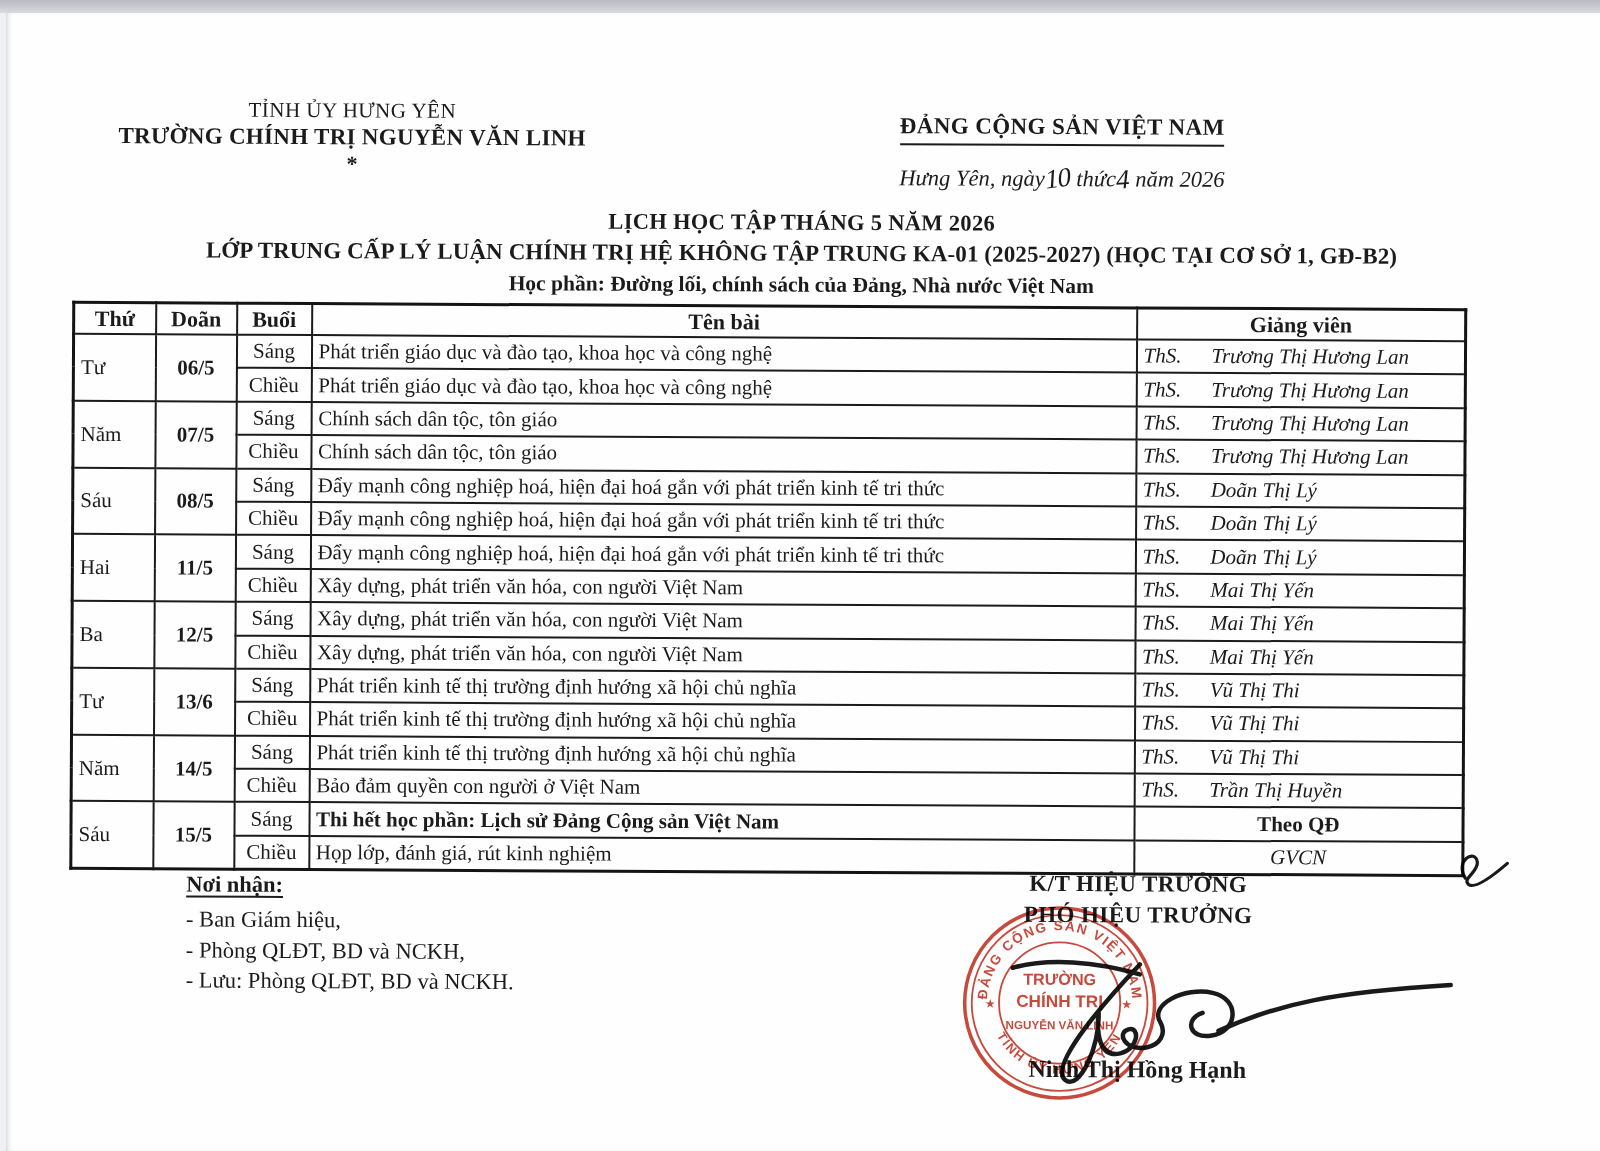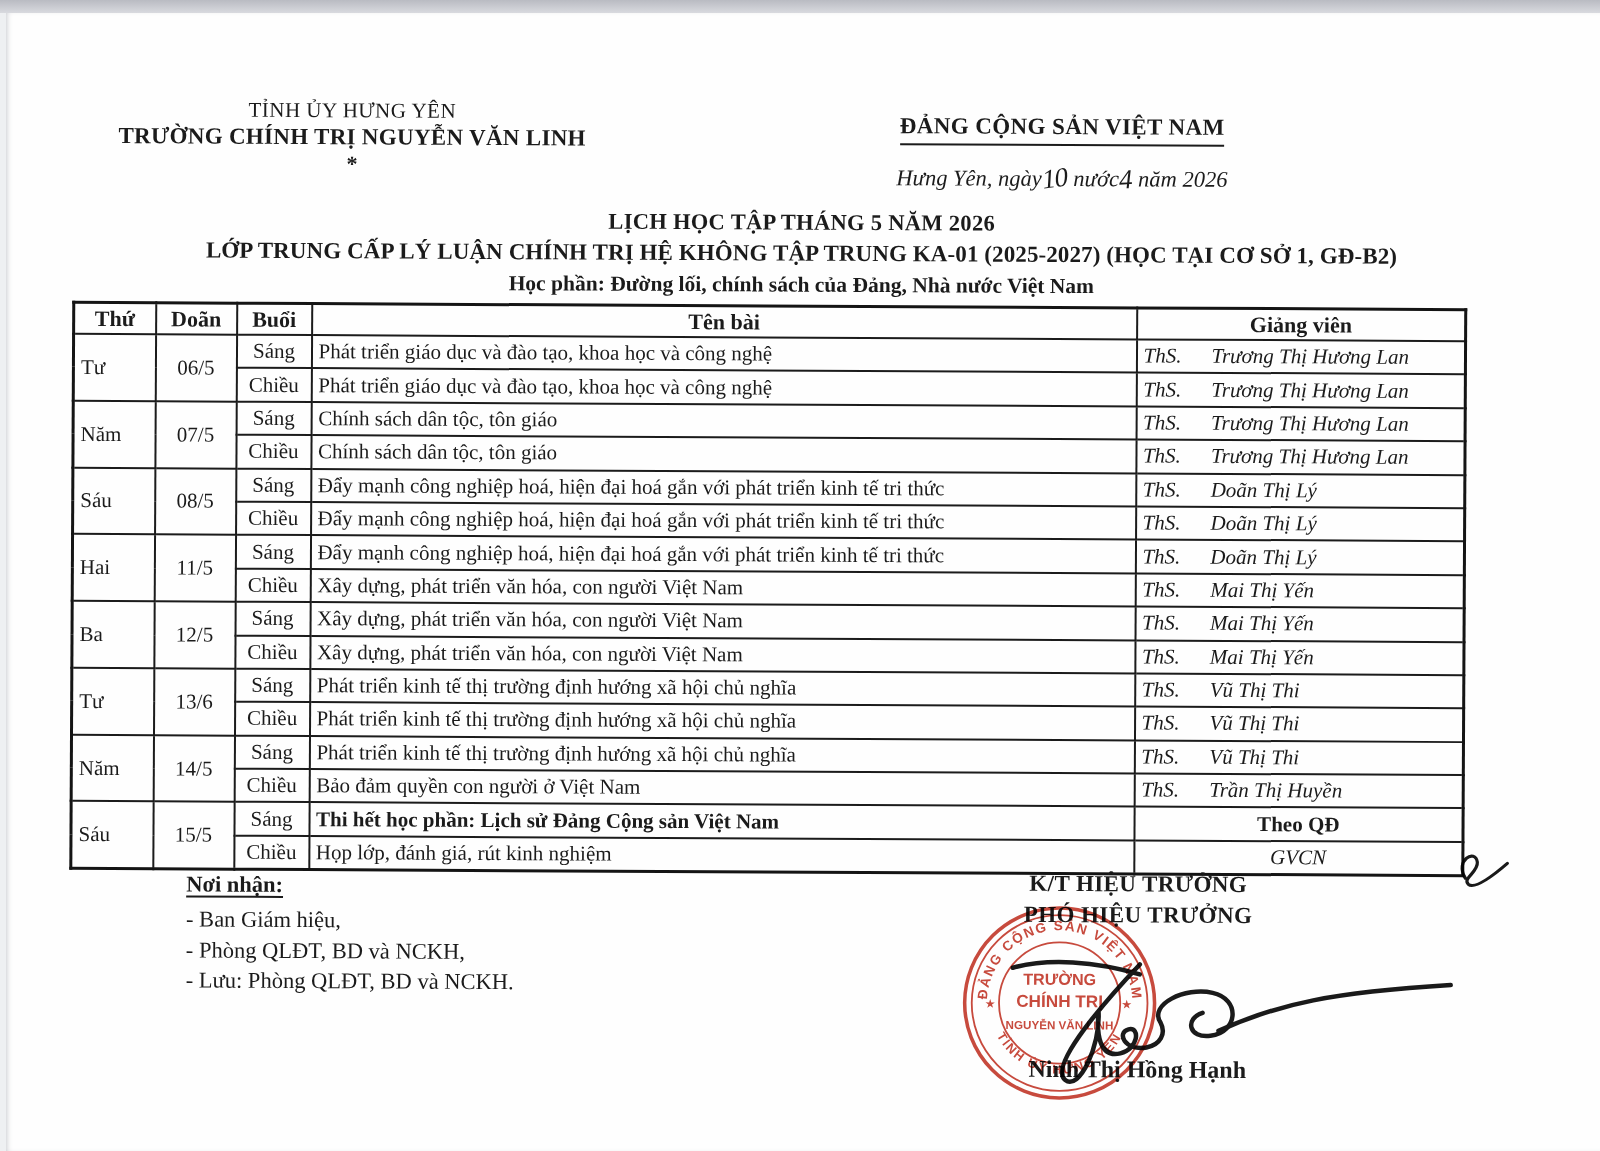--- a/index.html
+++ b/index.html
@@ -37,21 +37,21 @@
   .doc-course{font-size:21.5px;font-weight:bold;margin-top:6px;}
 
   
   .sched{position:absolute;left:66px;top:290px;width:1392px;border-collapse:collapse;
     table-layout:fixed;border:3px solid #141414;}
   .sched td,.sched th{border:2px solid #1b1b1b;padding:0 6px;vertical-align:middle;
     font-size:21px;overflow:hidden;white-space:nowrap;}
   .sched th{height:29px;font-size:22px;font-weight:bold;text-align:center;padding:0 2px;}
   .sched td{height:31.4px;}
   .c-thu{}
-  .c-ngay{text-align:center;font-weight:normal;}
+  .c-ngay{text-align:center;font-weight:bold;}
   .c-buoi{text-align:center;margin-left:42px;}
   .c-ten{text-align:left;padding-left:9px;}
   .c-ten.b{font-weight:bold;}
   .c-gv{font-style:italic;padding-left:12px;}
   .gv-name{margin-left:30px;}
   .gv-center{display:block;text-align:center;font-style:normal;}
   .gv-center.bold{font-weight:bold;}
   .gv-center.italic{font-style:italic;}
 
   
@@ -80,21 +80,21 @@
     <div class="org-block">
       <div class="org-top">TỈNH ỦY HƯNG YÊN</div>
       <div class="org-name">TRƯỜNG CHÍNH TRỊ NGUYỄN VĂN LINH</div>
       <div class="org-star">*</div>
     </div>
 
     <div class="party-block">
       <span class="party-line">ĐẢNG CỘNG SẢN VIỆT NAM</span>
       <div class="date-line">
         <span>Hưng Yên, ngày</span><span class="hand">10</span>
-        <span>nước</span><span class="hand h4">4</span>
+        <span>thức</span><span class="hand h4">4</span>
         <span>năm 2026</span>
       </div>
     </div>
 
     <div class="titles">
       <div class="doc-title">LỊCH HỌC TẬP THÁNG 5 NĂM 2026</div>
       <div class="doc-subtitle">LỚP TRUNG CẤP LÝ LUẬN CHÍNH TRỊ HỆ KHÔNG TẬP TRUNG KA-01 (2025-2027) (HỌC TẠI CƠ SỞ 1, GĐ-B2)</div>
       <div class="doc-course">Học phần: Đường lối, chính sách của Đảng, Nhà nước Việt Nam</div>
     </div>
 

